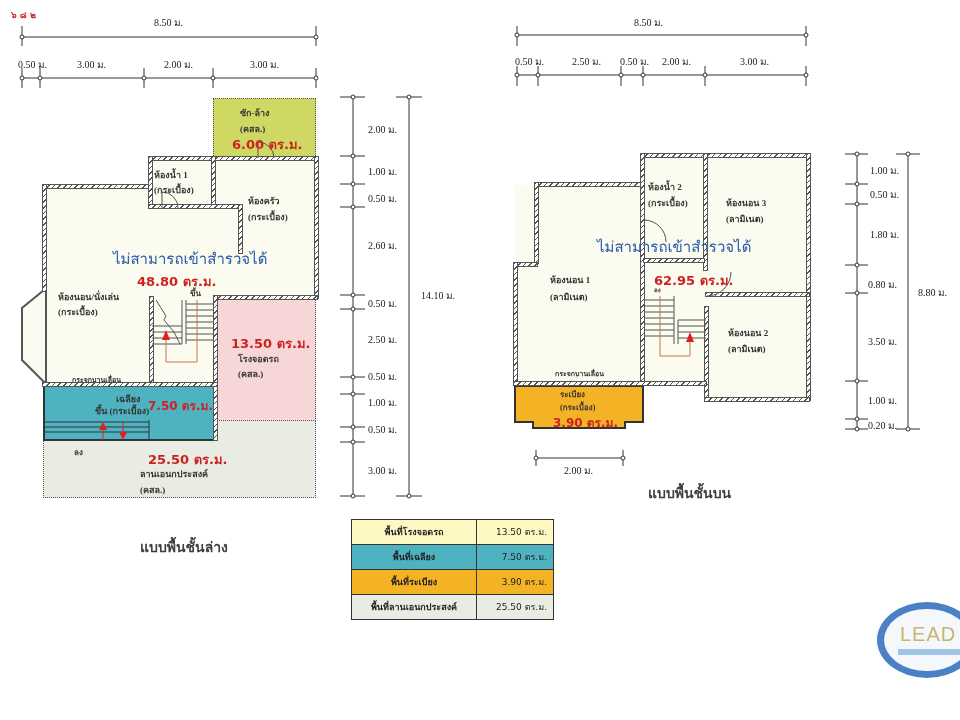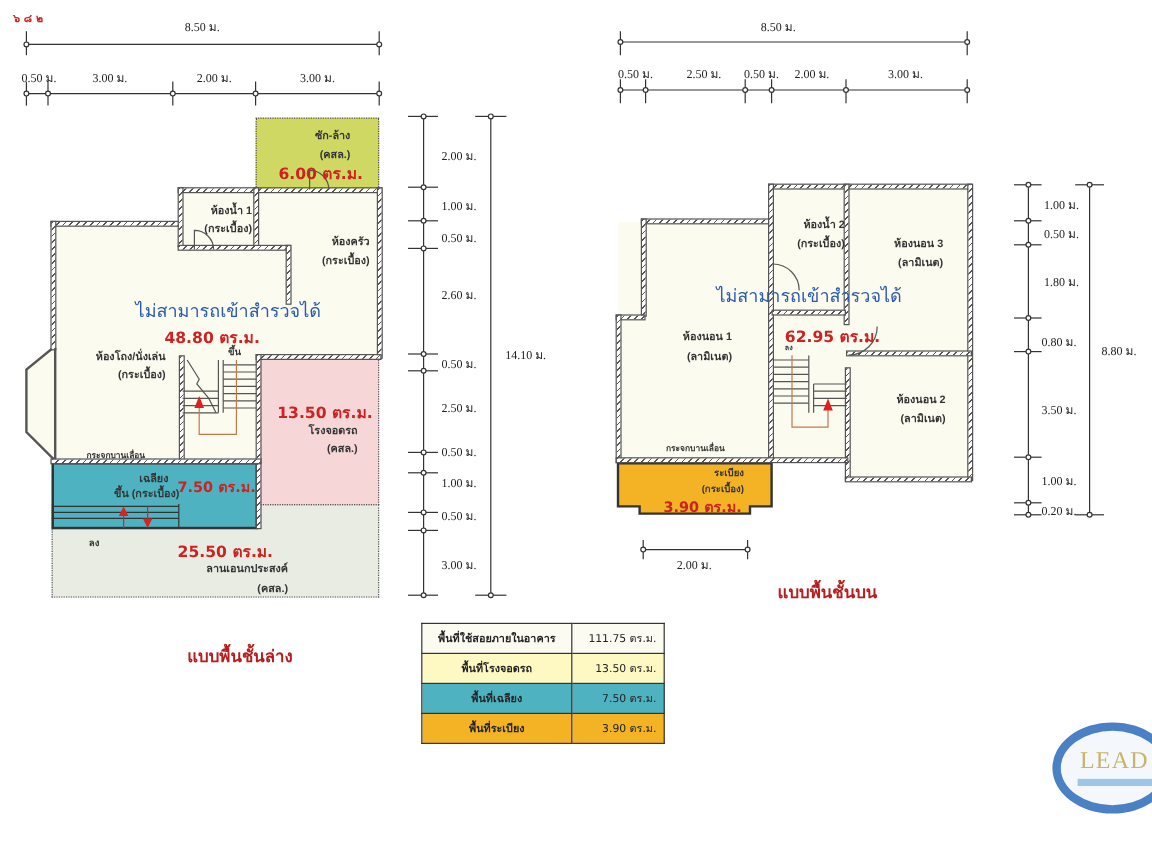--- a/index.html
+++ b/index.html
@@ -2,30 +2,30 @@
 <html><head>
 <meta charset="utf-8">
 <style>
   html, body { margin:0; padding:0; background:#ffffff; }
   body { width:960px; height:720px; position:relative; overflow:hidden;
          font-family:"DejaVu Serif", serif; color:#222; }
   .abs { position:absolute; }
   .dimtxt { position:absolute; font-family:"Liberation Serif", serif; font-size:10px; color:#222; white-space:nowrap; }
   .room { position:absolute; background:#fbfbf0; }
   .wall { position:absolute; background:repeating-linear-gradient(135deg,#555 0 1px,#fff 1px 4px); border:1px solid #555; box-sizing:border-box; }
-  .lbl { position:absolute; font-family:Liberation Sans, sans-serif; font-size:9px; font-weight:bold; color:#333; text-align:right; white-space:nowrap; }
+  .lbl { position:absolute; font-family:Liberation Serif, serif; font-size:9px; font-weight:bold; color:#333; text-align:left; white-space:nowrap; }
   .area { position:absolute; font-family:"DejaVu Sans", sans-serif; font-size:13px; font-weight:bold; color:#cc2222; white-space:nowrap; }
   .blue { position:absolute; font-family:"DejaVu Sans", sans-serif; font-size:15px; color:#2a5aa8; white-space:nowrap; }
-  .title { position:absolute; font-family:"DejaVu Sans", sans-serif; font-size:14px; font-weight:bold; color:#b91c1c; white-space:nowrap; }
+  .title { position:absolute; font-family:"DejaVu Sans", sans-serif; font-size:14px; font-weight:bold; color:#404040; white-space:nowrap; }
   table.legend { position:absolute; left:351px; top:519px; border-collapse:collapse; font-family:"DejaVu Sans", sans-serif; font-size:9px; font-weight:bold; }
   table.legend td { border:1px solid #333; height:24px; padding:0 6px; }
   table.legend td.name { width:112px; text-align:center; }
   table.legend td.val { width:64px; text-align:right; font-weight:normal; }
   .stamp { position:absolute; left:877px; top:602px; width:100px; height:76px; border-radius:50%; border:7px solid #4a80c4; box-sizing:border-box; background:#f4f8fc; }
-  .stamp-text { position:absolute; left:16px; top:14px; font-family:Liberation Serif, serif; font-size:20px; color:#c8b46a; letter-spacing:1px; }
+  .stamp-text { position:absolute; left:16px; top:14px; font-family:Liberation Sans, sans-serif; font-size:20px; color:#c8b46a; letter-spacing:1px; }
   .stamp-bar { position:absolute; left:14px; top:40px; width:80px; height:6px; background:#9fc6e6; }
 </style>
 </head>
 <body>
 
 <div class="abs" style="left:11px;top:8px;font-family:'DejaVu Sans',sans-serif;font-size:9px;font-weight:bold;color:#cc2222;">๖ ๘ ๒</div>
 
 <div>
 
   <svg class="abs" style="left:0;top:0" width="330" height="90">
@@ -172,39 +172,39 @@
   <div class="area" style="left:232px;top:134px">6.00 ตร.ม.</div>
 
   <div class="lbl" style="left:154px;top:168px;width:56px">ห้องน้ำ 1</div>
   <div class="lbl" style="left:154px;top:183px;width:56px">(กระเบื้อง)</div>
 
   <div class="lbl" style="left:248px;top:194px;width:60px">ห้องครัว</div>
   <div class="lbl" style="left:248px;top:210px;width:60px">(กระเบื้อง)</div>
 
   <div class="blue" style="left:113px;top:247px">ไม่สามารถเข้าสำรวจได้</div>
   <div class="area" style="left:137px;top:271px">48.80 ตร.ม.</div>
-  <div class="lbl" style="left:58px;top:290px;width:80px">ห้องโถง/นั่งเล่น</div>
+  <div class="lbl" style="left:58px;top:290px;width:80px">ห้องนอน/นั่งเล่น</div>
   <div class="lbl" style="left:58px;top:305px;width:80px">(กระเบื้อง)</div>
   <div class="lbl" style="left:190px;top:287px;font-size:8px">ขึ้น</div>
 
   <div class="area" style="left:231px;top:333px">13.50 ตร.ม.</div>
   <div class="lbl" style="left:238px;top:352px;width:60px">โรงจอดรถ</div>
   <div class="lbl" style="left:238px;top:367px;width:60px">(คสล.)</div>
 
   <div class="lbl" style="left:72px;top:374px;font-size:7px">กระจกบานเลื่อน</div>
   <div class="lbl" style="left:116px;top:392px">เฉลียง</div>
   <div class="area" style="left:148px;top:396px;font-size:12px">7.50 ตร.ม.</div>
   <div class="lbl" style="left:95px;top:404px">ขึ้น (กระเบื้อง)</div>
   <div class="lbl" style="left:74px;top:446px;font-size:8px">ลง</div>
 
   <div class="area" style="left:148px;top:449px">25.50 ตร.ม.</div>
   <div class="lbl" style="left:140px;top:467px;width:100px">ลานเอนกประสงค์</div>
   <div class="lbl" style="left:140px;top:483px;width:100px">(คสล.)</div>
 
-  <div class="title" style="left:156px;top:536px">แบบพื้นชั้นล่าง</div>
+  <div class="title" style="left:140px;top:536px">แบบพื้นชั้นล่าง</div>
 </div>
 
 <div>
   <svg class="abs" style="left:500px;top:0" width="320" height="90">
     <line x1="17" y1="35" x2="306" y2="35" stroke="#333"></line>
     <line x1="17" y1="26" x2="17" y2="46" stroke="#333"></line>
       <line x1="306" y1="26" x2="306" y2="46" stroke="#333"></line>
     <circle cx="17" cy="35" r="2" fill="#fff" stroke="#333"></circle>
       <circle cx="306" cy="35" r="2" fill="#fff" stroke="#333"></circle>
     <line x1="17" y1="75" x2="306" y2="75" stroke="#333"></line>
@@ -342,35 +342,35 @@
     <circle cx="6" cy="10" r="2" fill="#fff" stroke="#333"></circle>
       <circle cx="93" cy="10" r="2" fill="#fff" stroke="#333"></circle>
   </svg>
   <div class="dimtxt" style="left:564px;top:463px">2.00 ม.</div>
 
   <div class="title" style="left:648px;top:482px">แบบพื้นชั้นบน</div>
 </div>
 
 <table class="legend">
   <tbody id="legend-body">
-      <tr style="background: rgb(251, 251, 242);">
-        <td class="name">พื้นที่ใช้สอยภายในอาคาร</td>
-        <td class="val">111.75 ตร.ม.</td>
-      </tr>
       <tr style="background: #fef9c3;">
         <td class="name">พื้นที่โรงจอดรถ</td>
         <td class="val">13.50 ตร.ม.</td>
       </tr>
       <tr style="background: rgb(79, 178, 192);">
         <td class="name">พื้นที่เฉลียง</td>
         <td class="val">7.50 ตร.ม.</td>
       </tr>
       <tr style="background: rgb(243, 179, 36);">
         <td class="name">พื้นที่ระเบียง</td>
         <td class="val">3.90 ตร.ม.</td>
       </tr>
+      <tr style="background: rgb(232, 236, 226);">
+        <td class="name">พื้นที่ลานเอนกประสงค์</td>
+        <td class="val">25.50 ตร.ม.</td>
+      </tr>
     </tbody>
 </table>
 
 <div class="stamp">
   <div class="stamp-text">LEAD</div>
   <div class="stamp-bar"></div>
 </div>
 
 </body></html>

